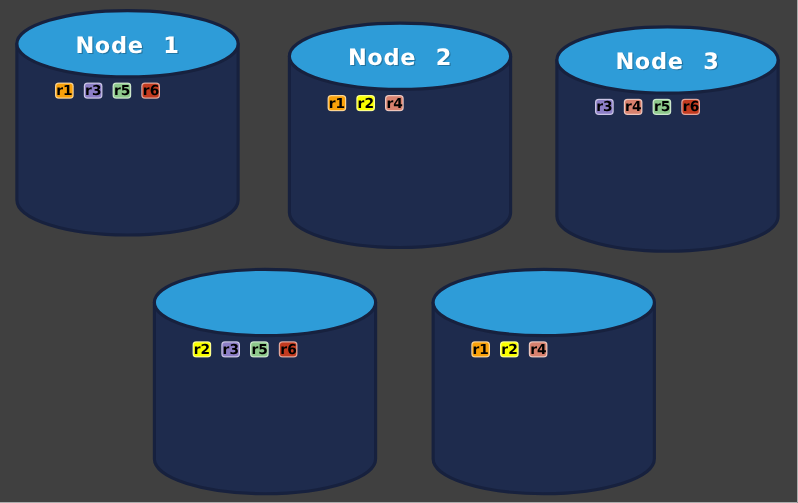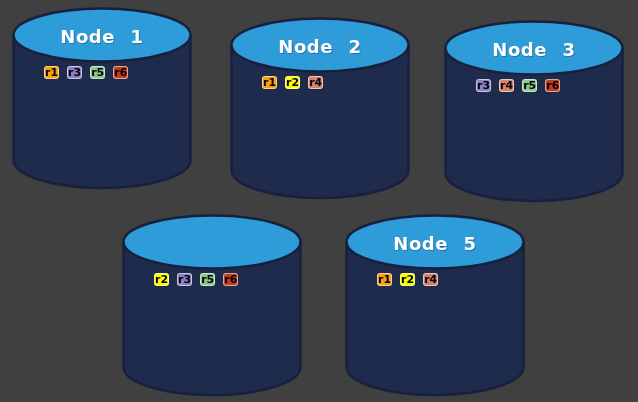--- a/index.html
+++ b/index.html
@@ -136,20 +136,19 @@
         <div class="bar" style="background: rgb(140, 126, 198);">r3</div>
         <div class="bar" style="background: rgb(142, 201, 140);">r5</div>
         <div class="bar" style="background: rgb(195, 59, 32);">r6</div>
       </div>
     </div>
     <div class="node node-5">
       <svg class="cylinder" viewBox="0 0 182 186" xmlns="http://www.w3.org/2000/svg" aria-hidden="true">
         <path class="cyl-body" d="M 2.5 30 L 2.5 155 A 88.5 28 0 0 0 179.5 155 L 179.5 30 Z"></path>
         <ellipse class="cyl-top" cx="91" cy="30" rx="88.5" ry="26.5"></ellipse>
       </svg>
-      <div class="node-title">Node 5</div>
       <div class="bars">
         <div class="bar" style="background: rgb(249, 161, 10);">r1</div>
         <div class="bar" style="background: rgb(250, 255, 0);">r2</div>
         <div class="bar" style="background: rgb(216, 129, 110);">r4</div>
       </div>
     </div>
   </div>
 
 </body></html>

